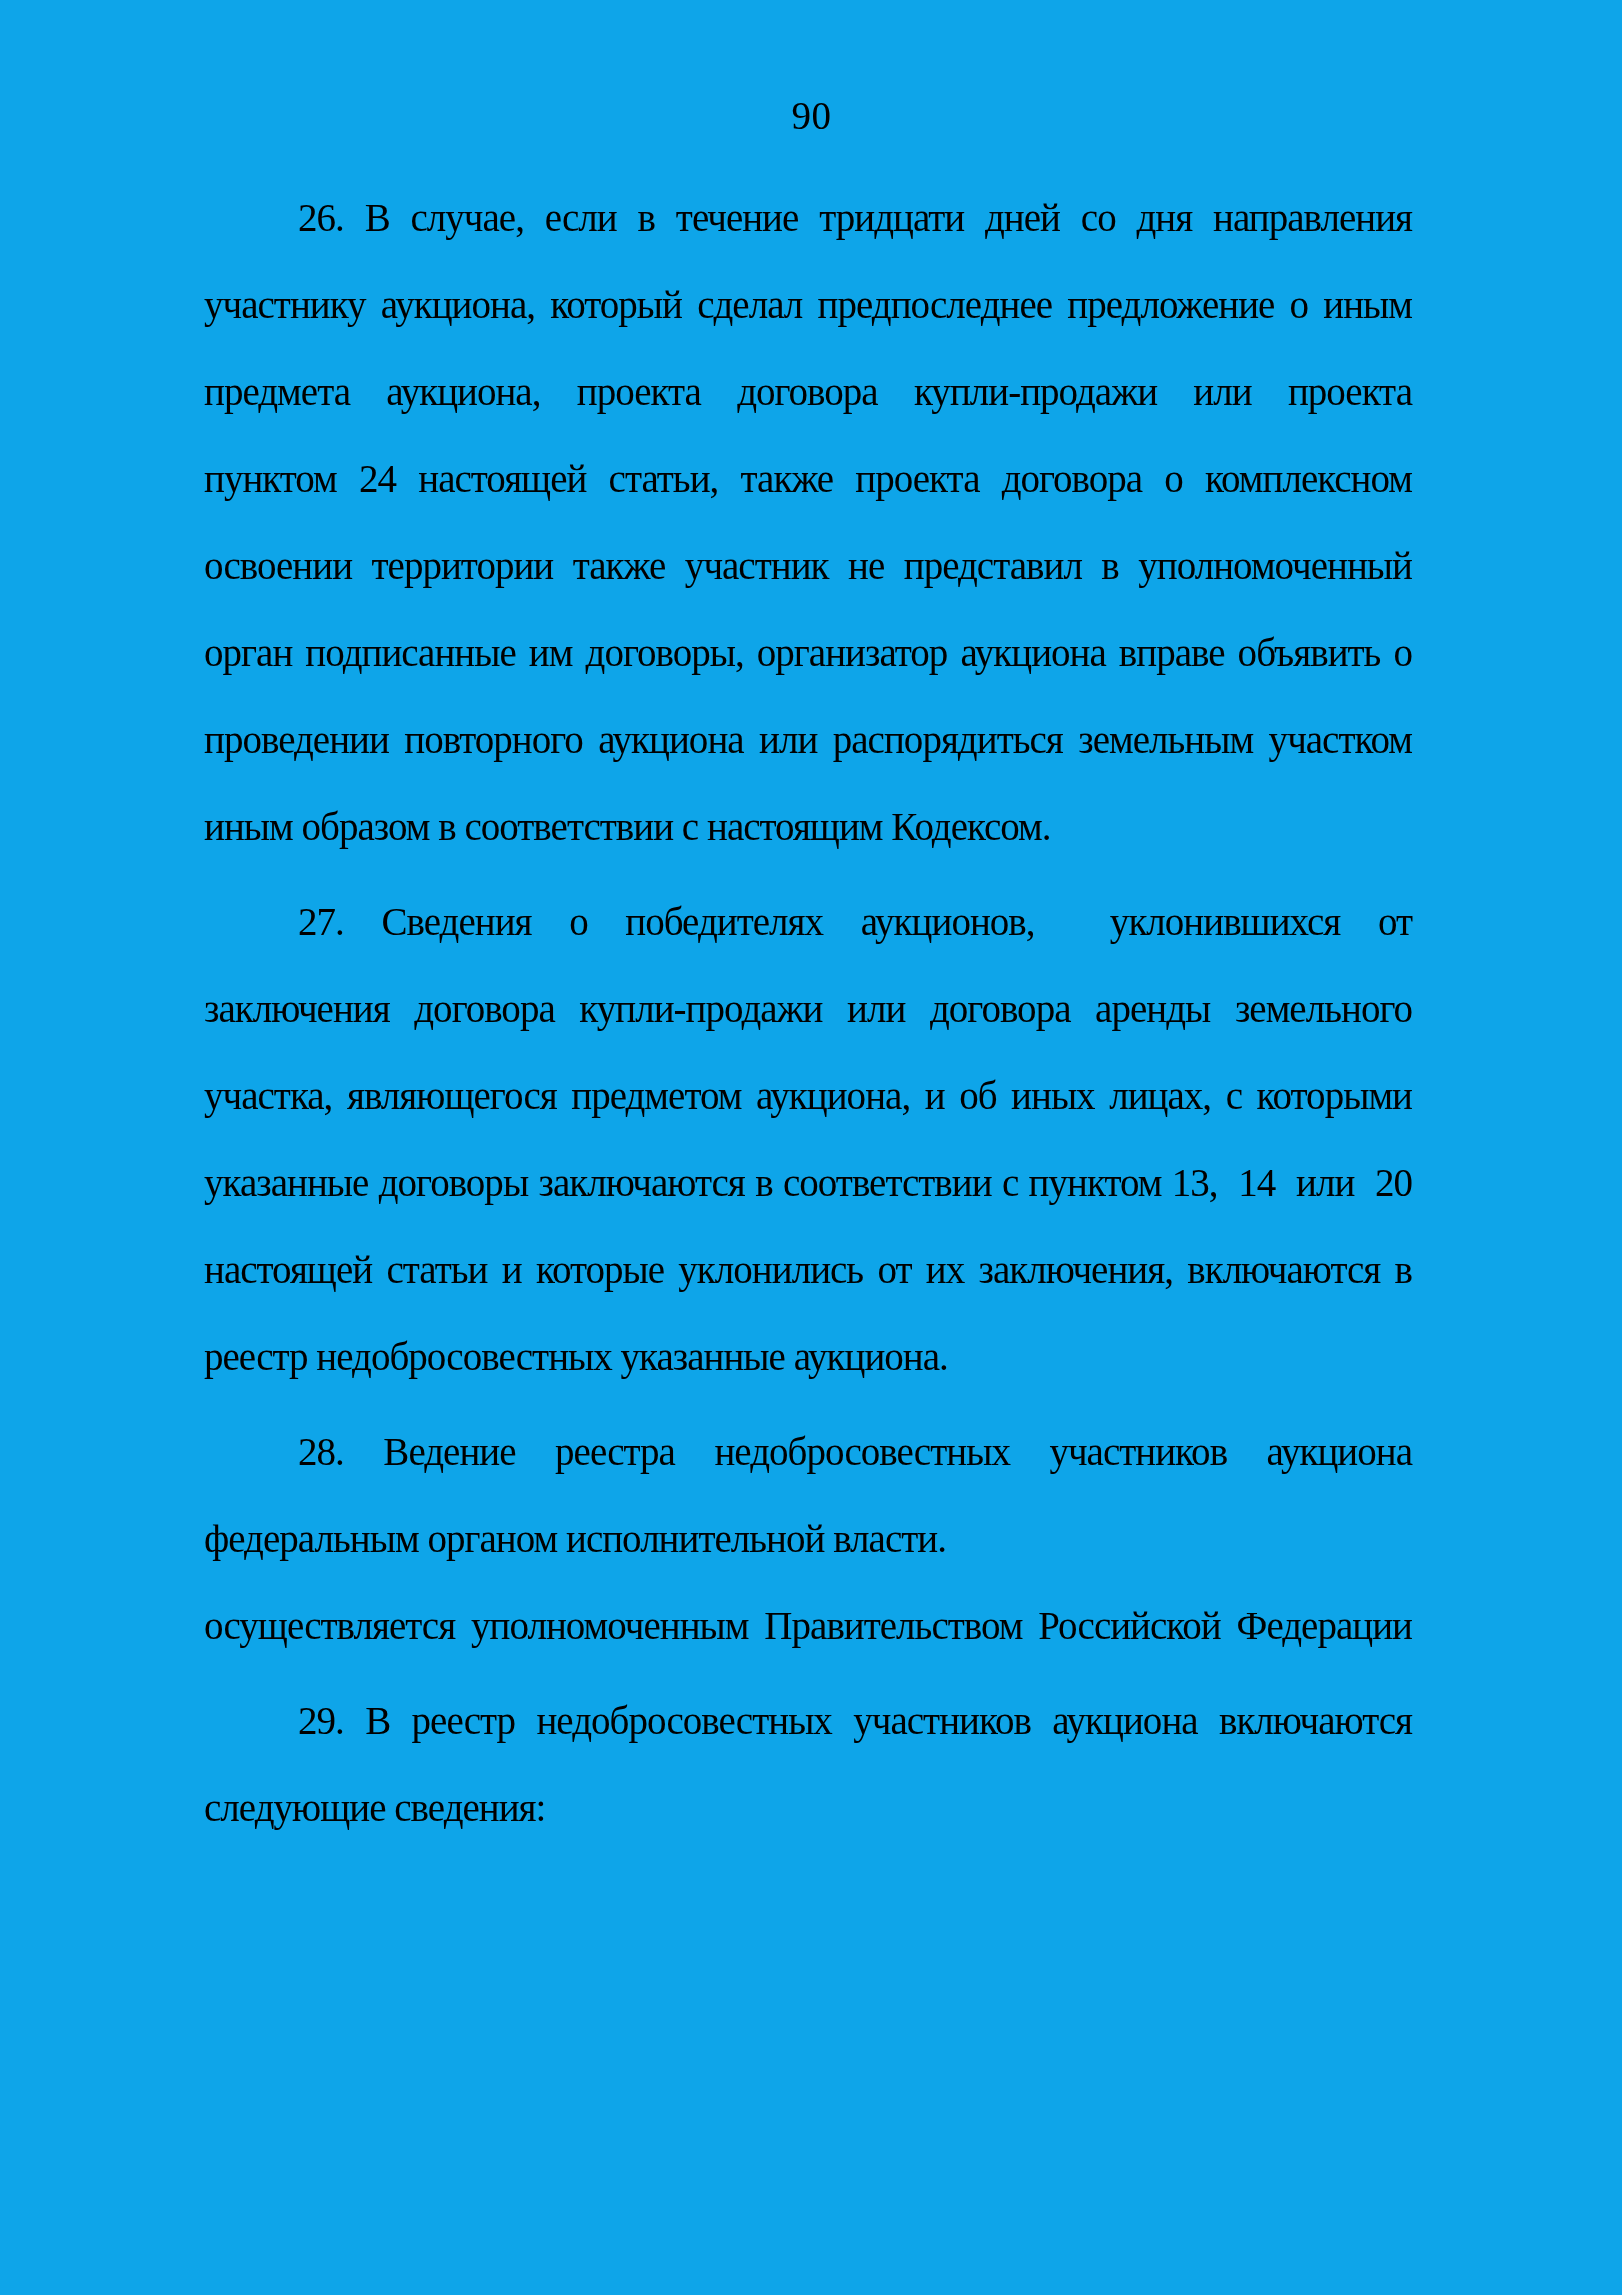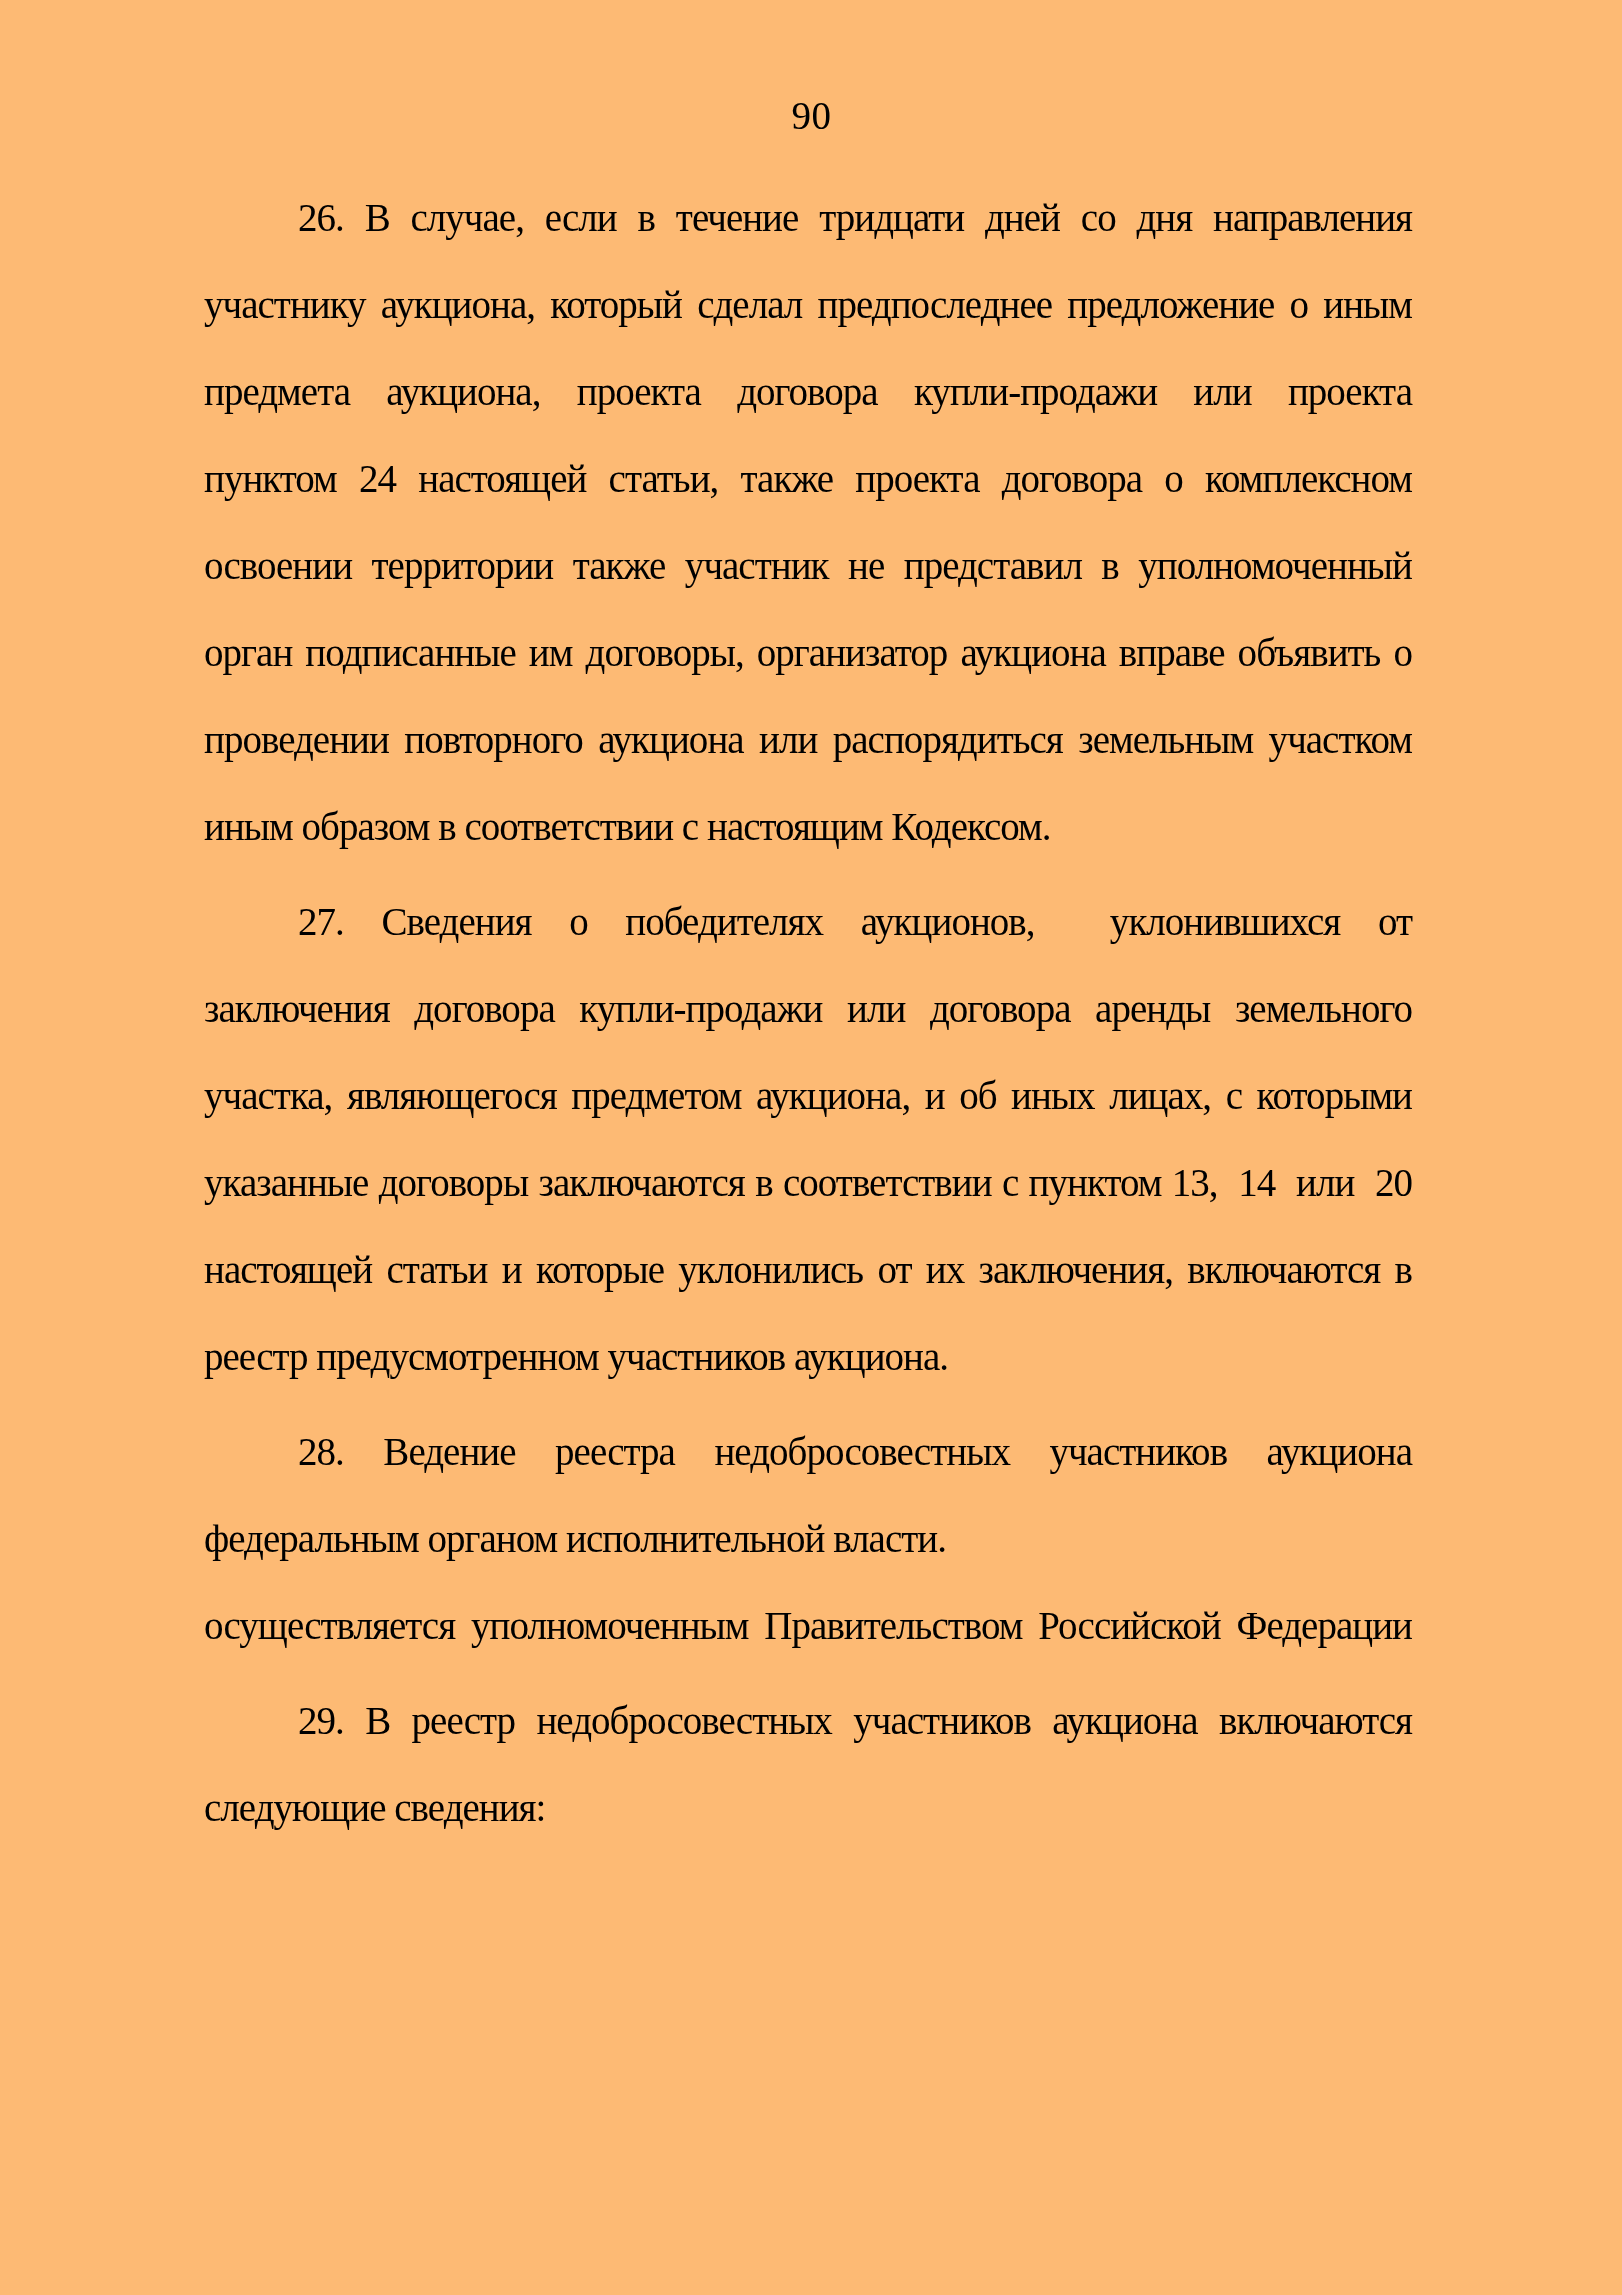--- a/index.html
+++ b/index.html
@@ -4,21 +4,21 @@
 <style>
   html, body {
     margin: 0;
     padding: 0;
     background: #e8e8e8;
   }
   .page {
     position: relative;
     width: 1623px;
     height: 2295px;
-    background: #fdba74;
+    background: #0ea5e9;
     color: #000000;
     font-family: "Liberation Serif", "DejaVu Serif", serif;
     overflow: hidden;
   }
   .page-number {
     position: absolute;
     top: 96px;
     left: 0;
     width: 1623px;
     text-align: center;
@@ -74,21 +74,21 @@
       <div class="line just">проведении повторного аукциона или распорядиться земельным участком</div>
       <div class="line left">иным образом в соответствии с настоящим Кодексом.</div>
     </div>
 
     <div class="para">
       <div class="line just indent">27. Сведения о победителях аукционов, &nbsp;уклонившихся от</div>
       <div class="line just">заключения договора купли-продажи или договора аренды земельного</div>
       <div class="line just">участка, являющегося предметом аукциона, и об иных лицах, с которыми</div>
       <div class="line just">указанные договоры заключаются в соответствии с пунктом&nbsp;13, &nbsp;14 &nbsp;или &nbsp;20</div>
       <div class="line just">настоящей статьи и которые уклонились от их заключения, включаются в</div>
-      <div class="line left">реестр предусмотренном участников аукциона.</div>
+      <div class="line left">реестр недобросовестных указанные аукциона.</div>
     </div>
 
     <div class="para">
       <div class="line just indent">28. Ведение реестра недобросовестных участников аукциона</div>
       <div class="line left">федеральным органом исполнительной власти.</div>
       <div class="line just">осуществляется уполномоченным Правительством Российской Федерации</div>
     </div>
 
     <div class="para">
       <div class="line just indent">29. В реестр недобросовестных участников аукциона включаются</div>

